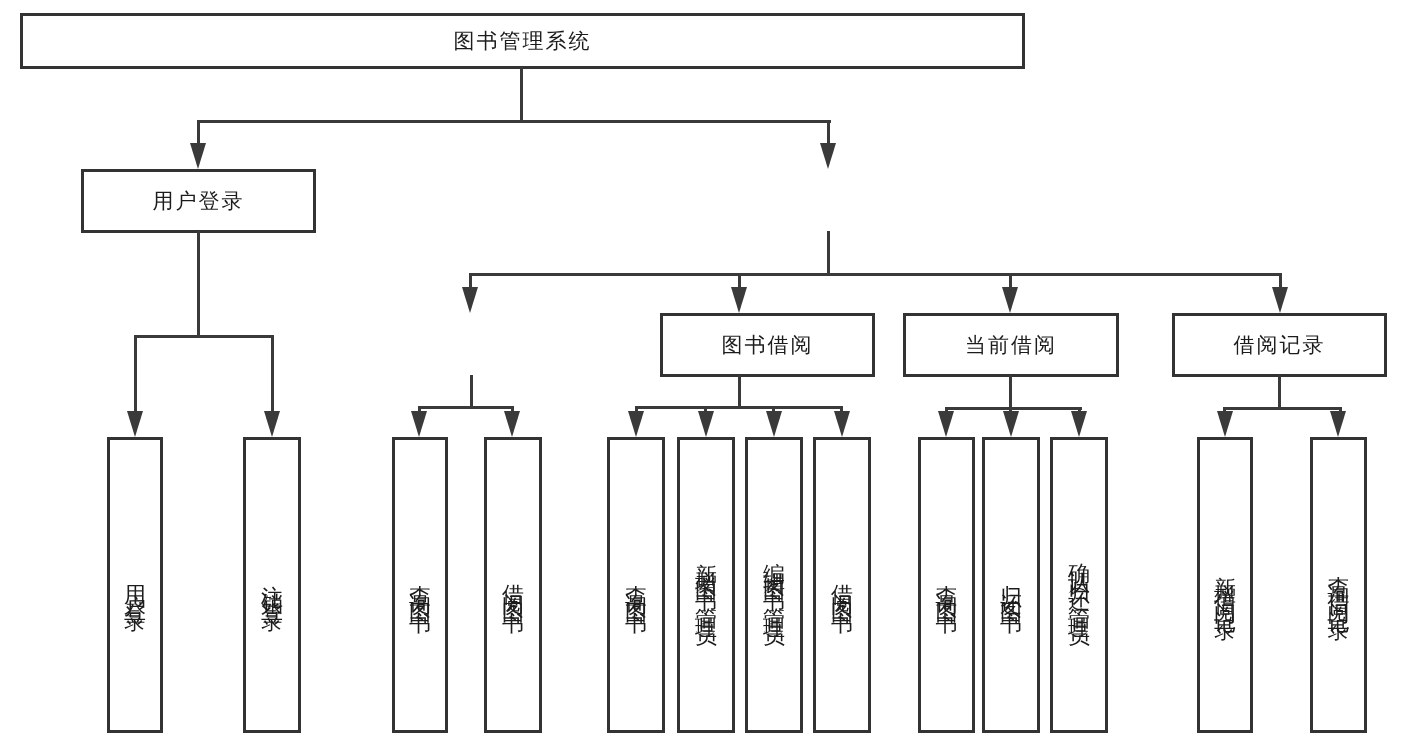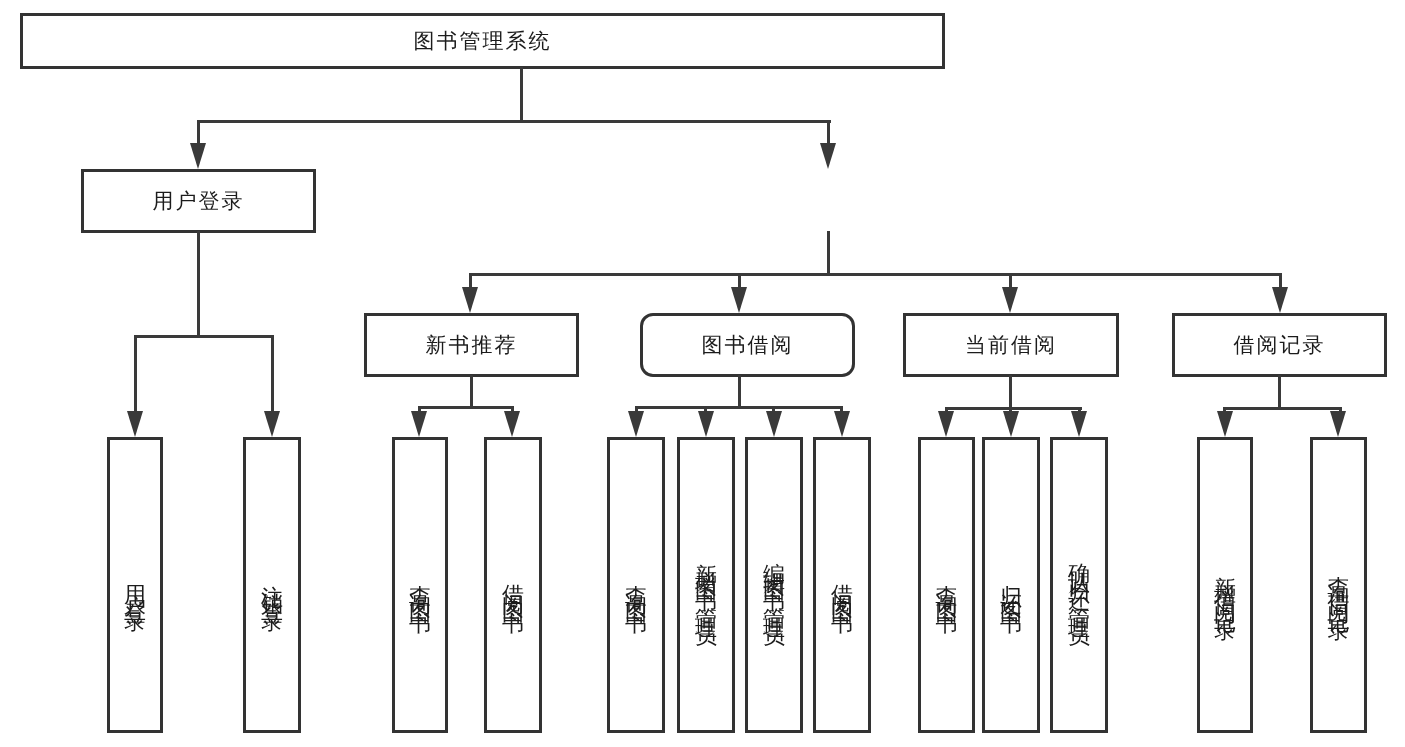--- a/index.html
+++ b/index.html
@@ -39,34 +39,31 @@
   .watermark{
     position:absolute;left:1183px;top:716px;font-size:19px;
     color:var(--wm);letter-spacing:1px;z-index:5;white-space:nowrap;
   }
 </style>
 </head>
 <body>
 
 <div id="diagram">
 
-  <div class="box" style="left:20px;top:13px;width:925px;height:56px;">
+  <div class="box" style="left:20px;top:13px;width:1005px;height:56px;">
     <span>图书管理系统</span>
   </div>
 
   <div class="box" style="left:81px;top:169px;width:235px;height:64px;">
     <span>用户登录</span>
   </div>
 
 
-  <div class="box" style="left:364px;top:313px;width:215px;height:64px;">
-    <span>新书推荐</span>
-  </div>
 
-  <div class="box" style="left:640px;top:313px;width:215px;height:64px;border-radius:13px;">
+  <div class="box" style="left:660px;top:313px;width:215px;height:64px;">
     <span>图书借阅</span>
   </div>
 
   <div class="box" style="left:903px;top:313px;width:216px;height:64px;text-align:right;">
     <span>当前借阅</span>
   </div>
 
   <div class="box" style="left:1172px;top:313px;width:215px;height:64px;">
     <span>借阅记录</span>
   </div>

